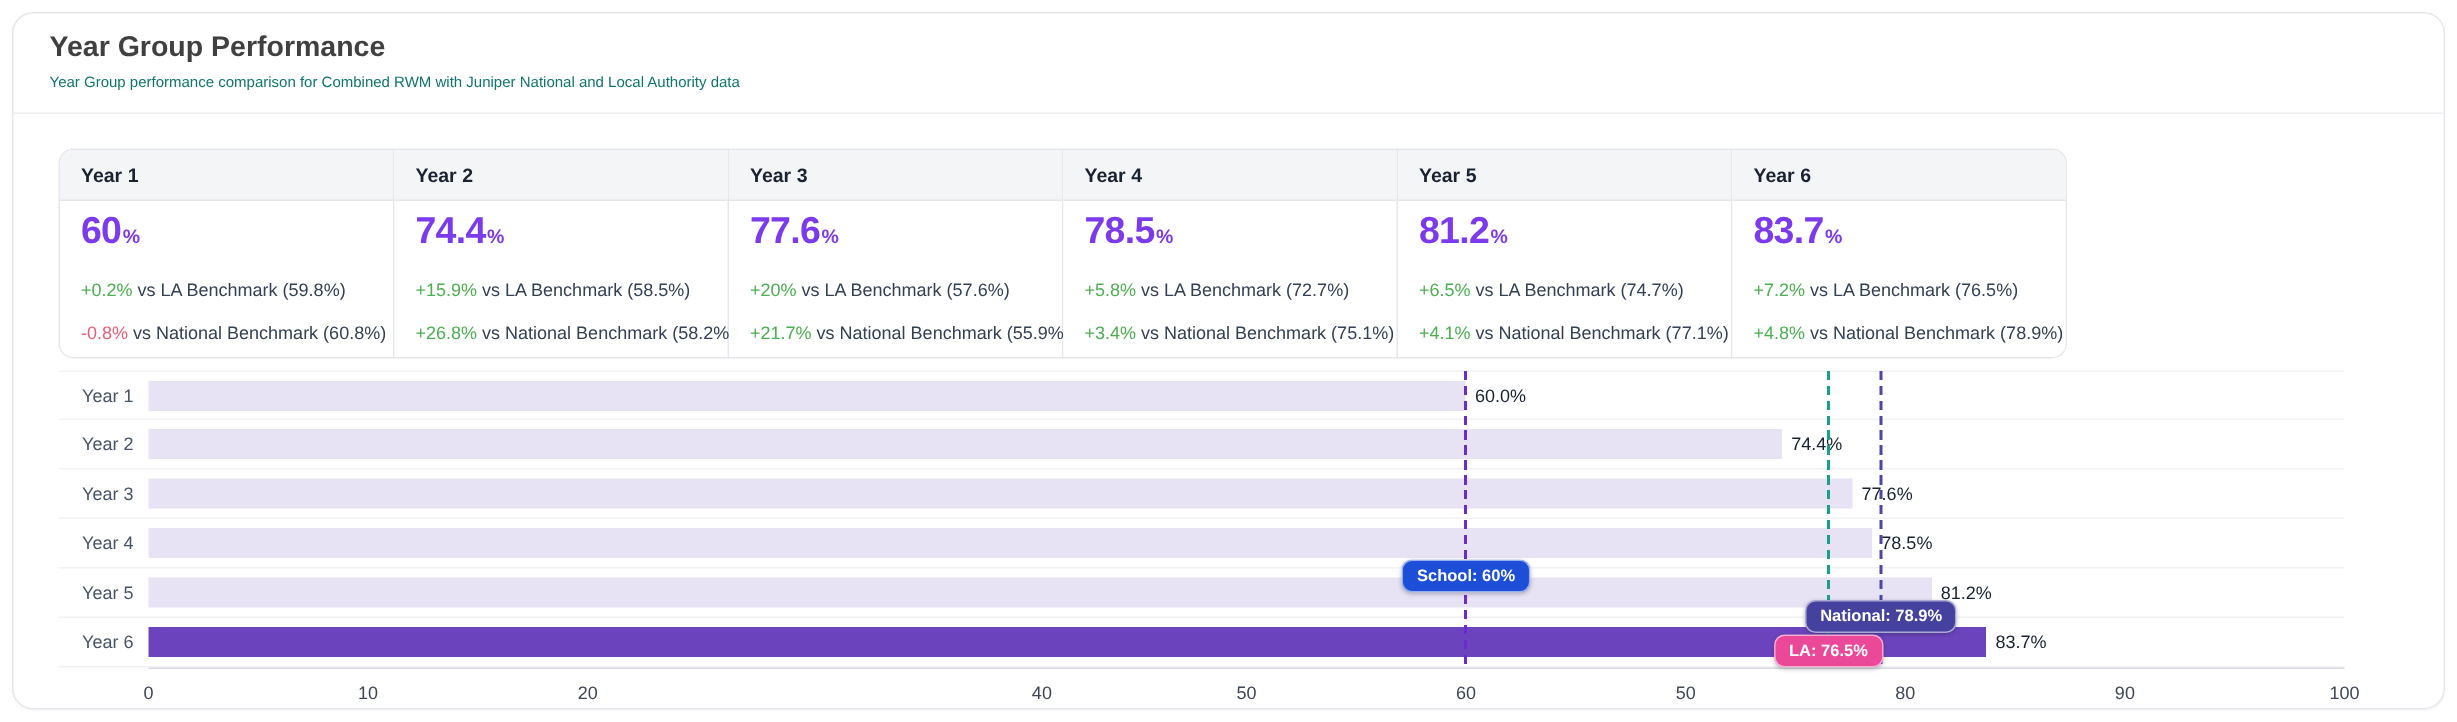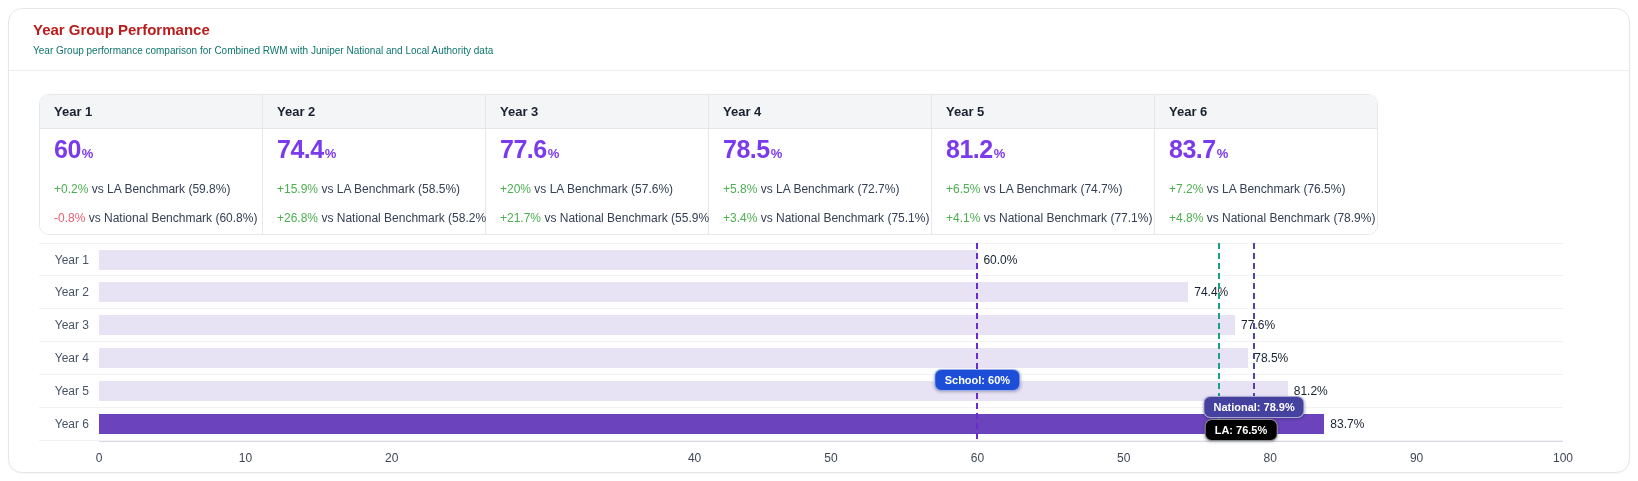--- a/index.html
+++ b/index.html
@@ -1,20 +1,20 @@
 <!DOCTYPE html>
 <html><head>
 <meta charset="utf-8">
 <style>
   * { box-sizing: border-box; margin: 0; padding: 0; }
   html,body { width:1638px; height:481px; background:#ffffff; font-family:"Liberation Sans", sans-serif; }
   .outer-card { position:absolute; left:8px; top:8px; width:1622px; height:465px;
     background:#fff; border:1px solid #e5e7eb; border-radius:14px; box-shadow:0 1px 2px rgba(16,24,40,.04); overflow:hidden; }
   .panel-header { padding:12px 24px 14px; border-bottom:1px solid #eceef1; }
-  .panel-title { font-size:15px; font-weight:700; color:#b91c1c; }
+  .panel-title { font-size:19px; font-weight:700; color:#404040; }
   .panel-subtitle { font-size:10px; color:#0f766e; margin-top:7px; }
   .content { padding:23px 0 0 30px; }
 
   .cards-grid { display:grid; grid-template-columns:repeat(6,223px); width:1339px;
     border:1px solid #e5e7eb; border-radius:10px; overflow:hidden; background:#fff; }
   .year-card { border-right:1px solid #e5e7eb; background:#fff; }
   .year-card:last-child { border-right:none; }
   .year-card-header { background:#f4f5f7; border-bottom:1px solid #e5e7eb; padding:9px 14px; font-size:13px; font-weight:700; color:#182230; }
   .year-card-body { padding:6px 14px 8px; }
   .big-value { font-size:25px; line-height:28px; font-weight:800; color:#7c3aed; letter-spacing:-0.5px; }
@@ -157,17 +157,17 @@
           <div class="tick" style="left: 80%;">80</div>
           <div class="tick" style="left: 90%;">90</div>
           <div class="tick" style="left: 100%;">100</div>
         </div>
       <div class="overlay">
           <div class="refline" style="left: 60%; --c: #6b2bd0;"></div>
           <div class="refline" style="left: 78.9%; --c: #4b46a8;"></div>
           <div class="refline" style="left: 76.5%; --c: #18a08a;"></div>
           <div class="badge" style="left: 60%; top: 126px; background: #1d4ed8;">School: 60%</div>
           <div class="badge" style="left: 78.9%; top: 153px; background: rgb(69, 65, 159);">National: 78.9%</div>
-          <div class="badge" style="left: 76.5%; top: 176px; background: #000000; margin-left: 22px;">LA: 76.5%</div>
+          <div class="badge" style="left: 76.5%; top: 176px; background: #ec4899;">LA: 76.5%</div>
         </div>
     </div>
   </div>
 </div>
 
 </body></html>

